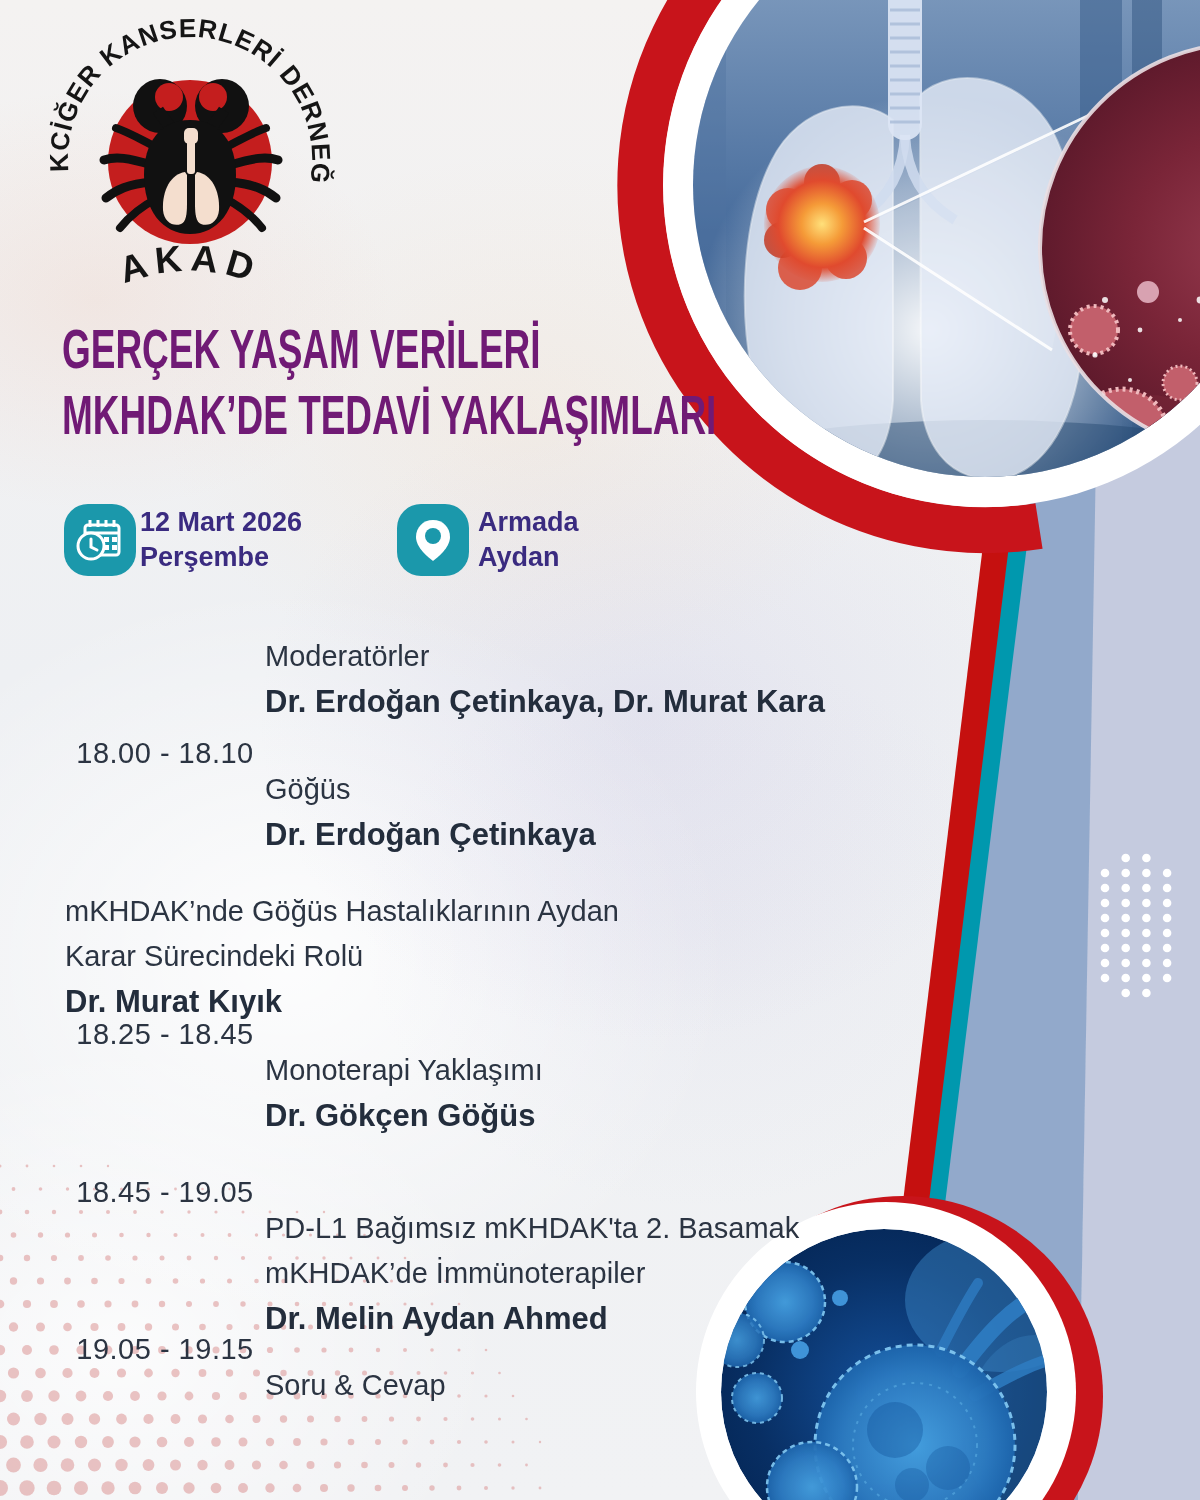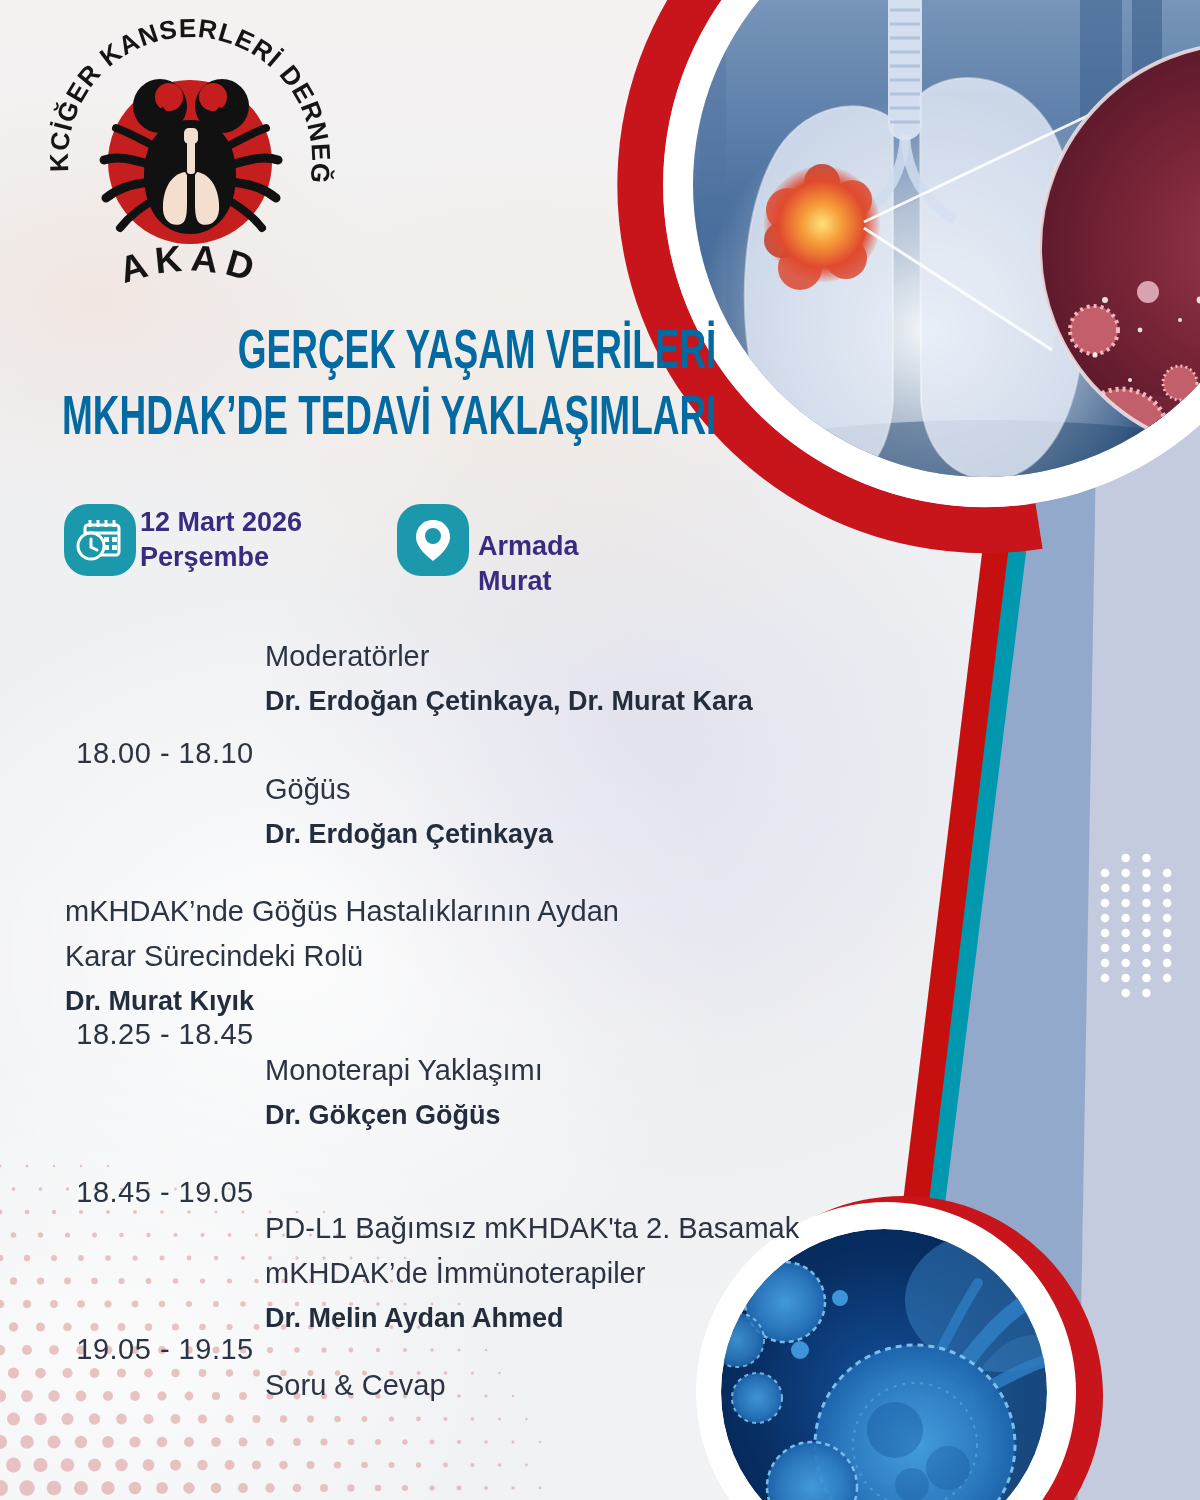--- a/index.html
+++ b/index.html
@@ -15,37 +15,37 @@
       radial-gradient(520px 380px at 44% 28%, rgba(246,205,160,.16), transparent 70%),
       radial-gradient(560px 460px at 54% 48%, rgba(168,158,212,.15), transparent 70%),
       radial-gradient(480px 400px at 58% 62%, rgba(190,186,224,.10), transparent 70%),
       radial-gradient(620px 520px at 24% 64%, rgba(255,255,255,.85), transparent 72%),
       radial-gradient(520px 420px at 10% 90%, rgba(255,255,255,.75), transparent 72%),
       linear-gradient(180deg,#f4f2f1 0%,#eef0f3 45%,#f1f2f4 100%);
   }
   .art{position:absolute;left:0;top:0;width:1200px;height:1500px;}
   .logo{position:absolute;left:40px;top:10px;width:300px;height:300px;}
 
-  .title{position:absolute;left:62px;top:316px;color:#0369a1;text-align:right;}
+  .title{position:absolute;left:62px;top:316px;color:#701a75;}
   .title .tline{display:block;white-space:nowrap;font-weight:bold;font-size:56px;line-height:66px;
     transform:scaleX(0.66);transform-origin:left center;letter-spacing:0;}
 
   .meta{position:absolute;left:63px;top:503px;height:80px;color:#3A2B80;}
   .meta .chip{position:absolute;top:0;width:74px;height:74px;}
   .meta .mtext{position:absolute;top:2px;font-size:27px;font-weight:bold;line-height:35px;white-space:nowrap;}
   .chip-cal{left:0;}
   .text-date{left:77px;}
   .chip-pin{left:333px;}
-  .text-venue{left:415px;margin-top:24px;}
+  .text-venue{left:415px;}
 
   .schedule-row{position:absolute;left:65px;width:830px;display:flex;color:#2B3442;}
   .schedule-row .time{width:200px;flex:0 0 200px;font-size:29px;line-height:45px;letter-spacing:.5px;text-align:center;}
   .schedule-row .content{flex:1;margin-top:36px;}
   .schedule-row .line{font-size:29px;line-height:45px;}
-  .schedule-row .speaker{font-size:27px;line-height:45px;font-weight:bold;color:#232D3C;}
+  .schedule-row .speaker{font-size:31px;line-height:45px;font-weight:bold;color:#232D3C;}
   .schedule-row .line:empty,.schedule-row .speaker:empty{display:none;}
 </style>
 </head>
 <body>
 
 <div class="poster">
   <div class="bg"></div>
 
   <svg class="art" viewBox="0 0 1200 1500" aria-hidden="true">
     <defs>
@@ -588,21 +588,21 @@
       <div>12 Mart 2026</div>
       <div>Perşembe</div>
     </div>
     <svg class="chip chip-pin" viewBox="0 0 74 74">
       <rect x="1" y="1" width="72" height="72" rx="24" fill="#1B98AB"></rect>
       <path d="M 37 17 C 27 17 20 24.5 20 34 C 20 45 33 55 37 58 C 41 55 54 45 54 34 C 54 24.5 47 17 37 17 Z" fill="#ffffff"></path>
       <circle cx="37" cy="33" r="8" fill="#1B98AB"></circle>
     </svg>
     <div class="mtext text-venue">
       <div>Armada</div>
-      <div>Murat</div>
+      <div>Aydan</div>
     </div>
   </div>
 
   <div class="schedule-row" style="top:598px">
     <div class="time"></div>
     <div class="content">
       <div class="line">Moderatörler</div>
       <div class="speaker">Dr. Erdoğan Çetinkaya, Dr. Murat Kara</div>
     </div>
   </div>

